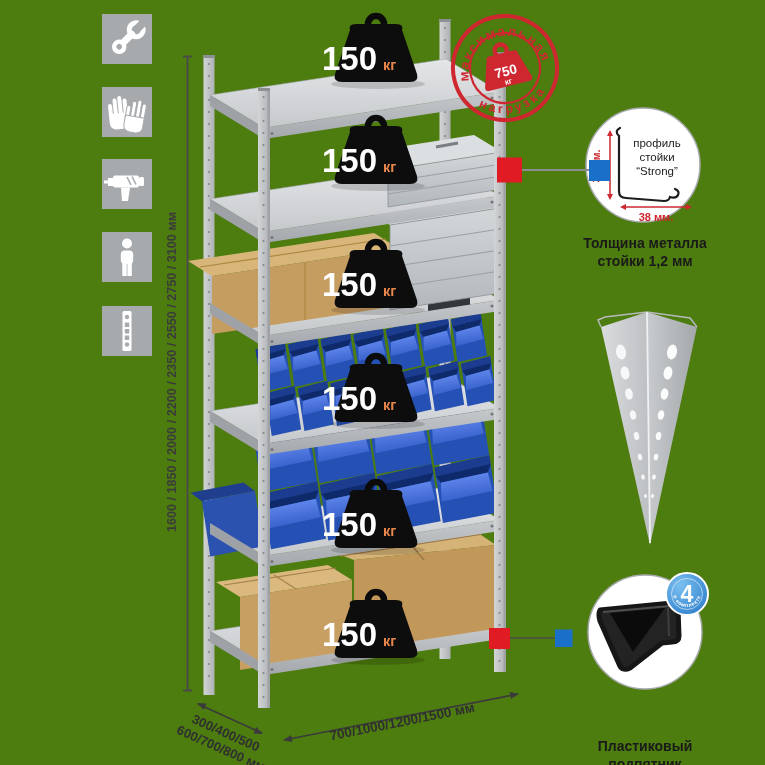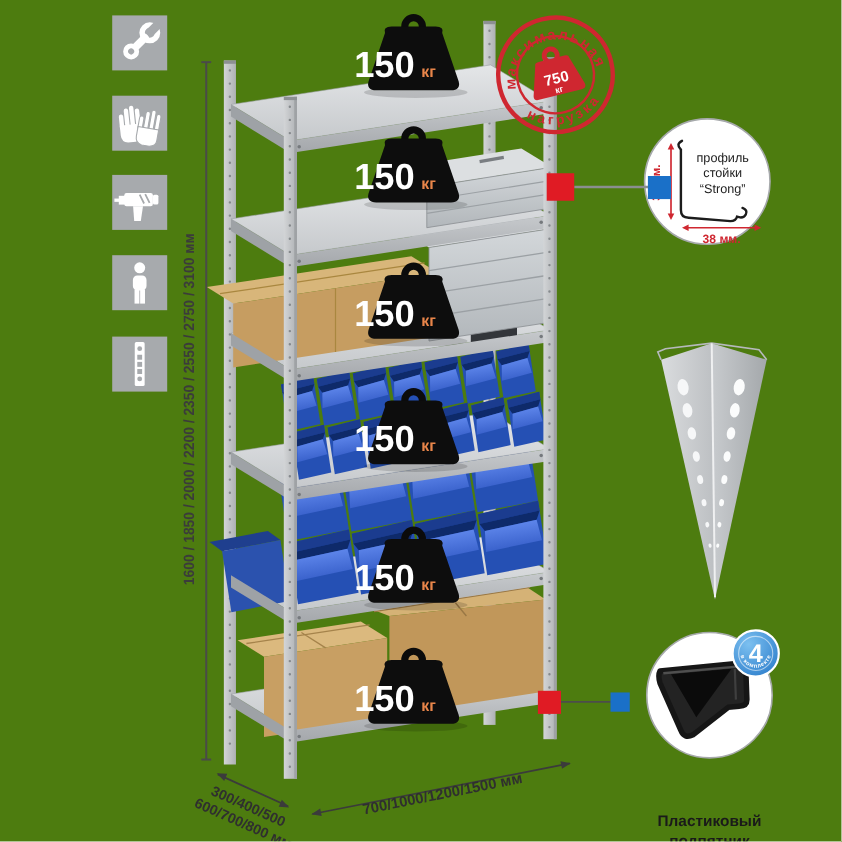--- a/index.html
+++ b/index.html
@@ -400,18 +400,22 @@
       </g>
     </g>
 
     <g>
       <line x1="284" y1="740" x2="518" y2="694" stroke="#3b3b3b" stroke-width="1.6"></line>
       <path d="M283,740.2 L292.5,741.9 L291.1,735.1 Z M519,693.8 L510.9,698.9 L509.5,692.1 Z" fill="#3b3b3b"></path>
       <text transform="translate(403,726) rotate(-11.3)" text-anchor="middle" font-size="13.5" font-weight="bold" fill="#2f2f2f">700/1000/1200/1500 мм</text>
     </g>
   </svg>
 
+  <div class="cap" style="left:560px;top:234px;width:170px">
+    <span style="display:block">Толщина металла</span>
+    <span style="display:block">стойки 1,2 мм</span>
+  </div>
   <div class="cap" style="left:560px;top:737px;width:170px">
     <span style="display:block">Пластиковый</span>
     <span style="display:block">подпятник</span>
   </div>
 
 </div>
 
 </body></html>

